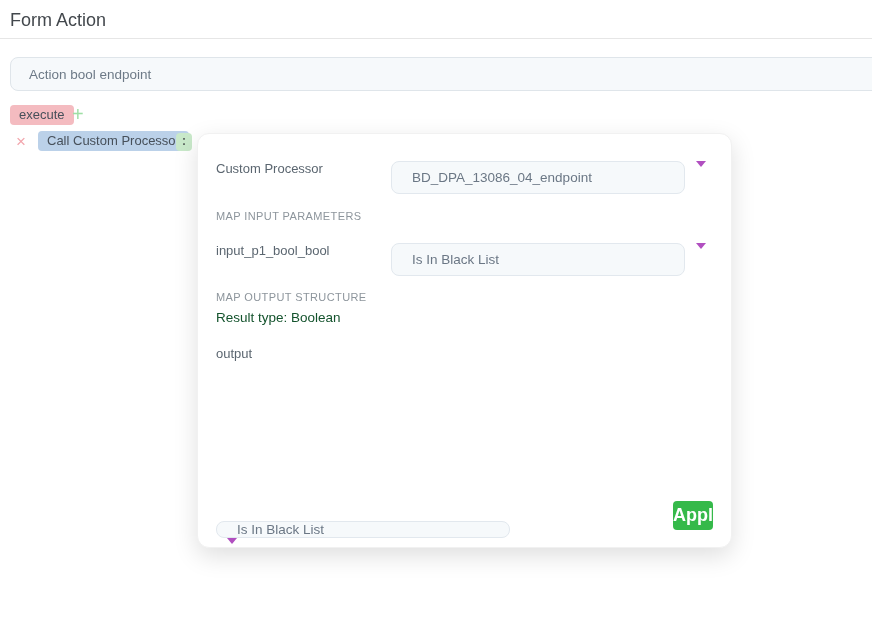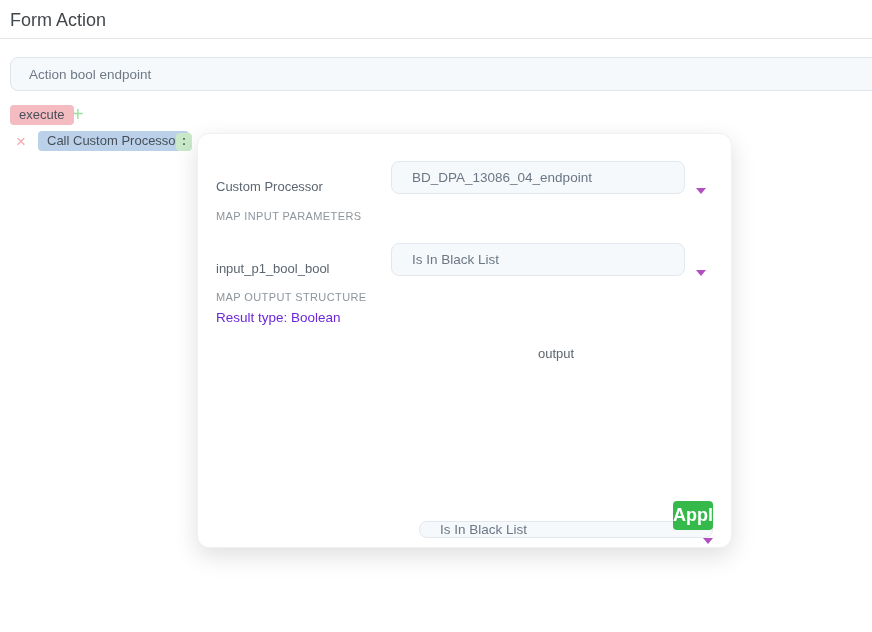--- a/index.html
+++ b/index.html
@@ -94,21 +94,21 @@
     background: #ffffff;
     border: 1px solid #f1f1f1;
     border-radius: 12px;
     box-shadow: 0 8px 24px rgba(0,0,0,0.13);
   }
   .field-row {
     position: absolute;
     left: 18px; right: 18px;
     height: 33px;
     display: flex;
-    align-items: flex-end;
+    align-items: flex-start;
   }
   .field-label {
     width: 175px;
     flex: 0 0 175px;
     font-size: 13px;
     color: #5b6670;
   }
   .select-box {
     width: 294px;
     height: 33px;
@@ -134,21 +134,21 @@
     position: absolute;
     left: 18px;
     font-size: 11px;
     letter-spacing: 0.4px;
     color: #8d959c;
   }
   .result-type {
     position: absolute;
     left: 18px;
     font-size: 13.5px;
-    color: #6d28d9;
+    color: #14532d;
   }
   .apply-button {
     position: absolute;
     right: 18px; bottom: 17px;
     width: 40px; height: 29px;
     background: #35b94a;
     border: none;
     border-radius: 4px;
     color: #ffffff;
     font-family: "Liberation Sans", sans-serif;

